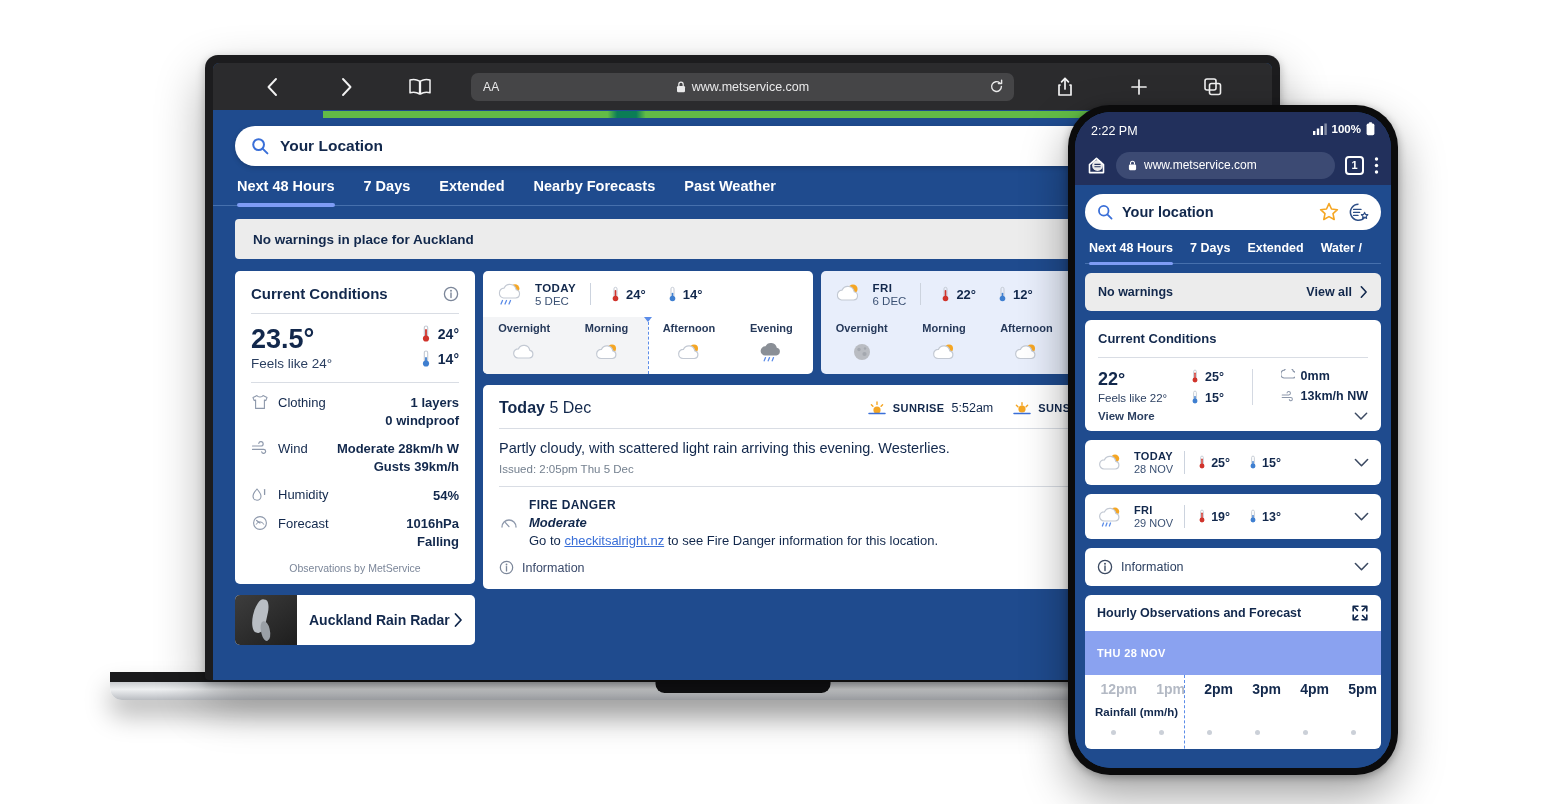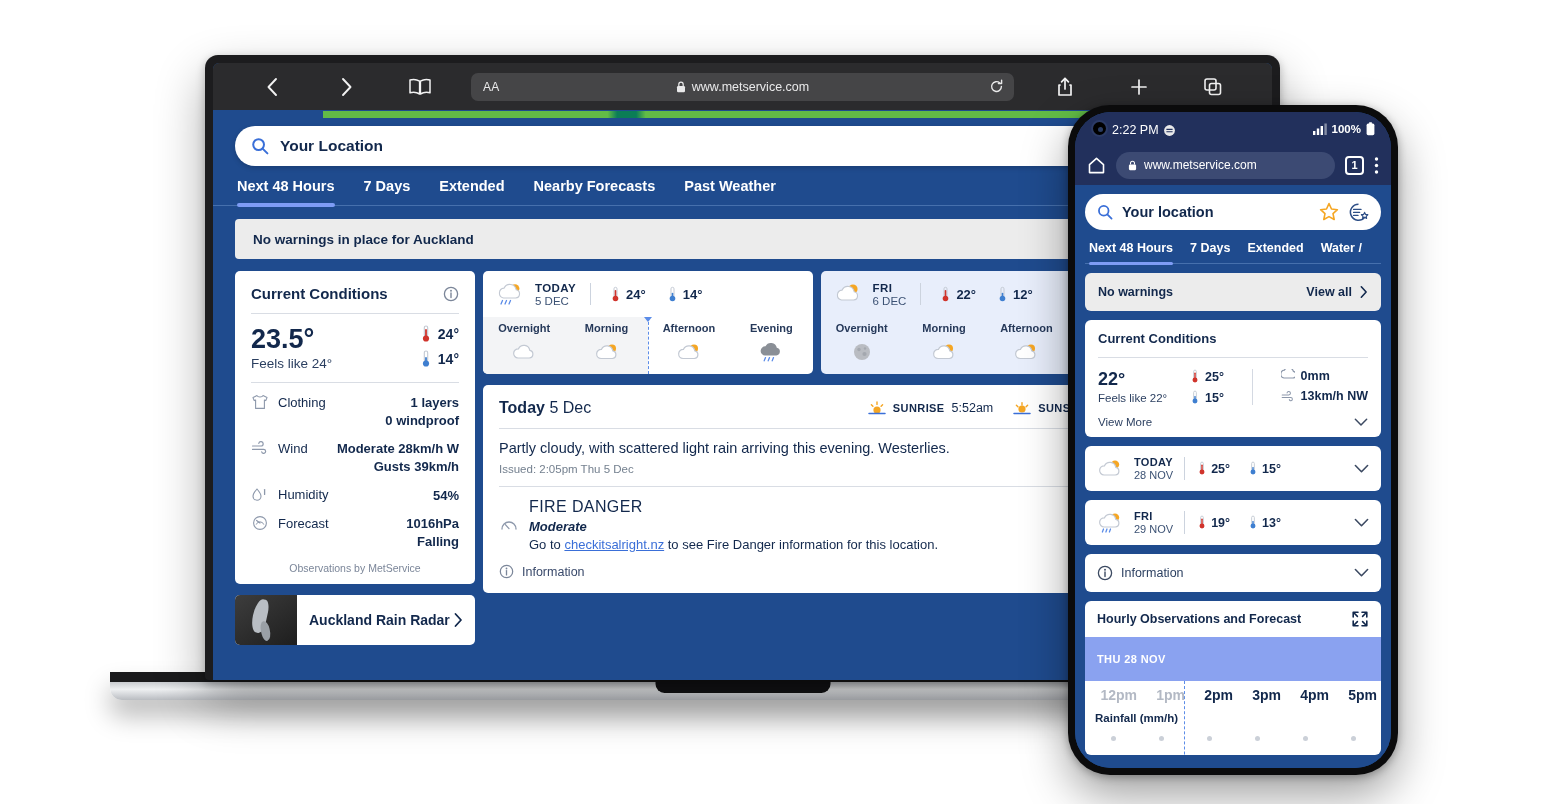--- a/index.html
+++ b/index.html
@@ -142,21 +142,21 @@
   .todaycard { margin-top: 11px; padding: 14px 16px; }
   .td-head { display: flex; align-items: center; justify-content: space-between; }
   .td-title { font-size: 16px; color: #12284c; }
   .td-title b { font-weight: 700; }
   .td-sun { display: flex; gap: 20px; align-items: center; }
   .td-s { display: flex; align-items: center; gap: 7px; font-size: 12.5px; color: #12284c; }
   .td-s b { font-size: 11px; letter-spacing: .4px; }
   .td-fc { font-size: 14.5px; color: #12284c; }
   .td-issued { font-size: 11.5px; color: #74808f; margin-top: 7px; }
   .fire { display: flex; gap: 10px; }
-  .fire-t { font-size: 16px; font-weight: 400; color: #12284c; letter-spacing:.4px;}
+  .fire-t { font-size: 12px; font-weight: 700; color: #12284c; letter-spacing:.4px;}
   .fire-m { font-size: 13px; font-weight: 700; color: #12284c; margin-top: 3px; font-style: italic;}
   .fire-d { font-size: 13px; color: #12284c; margin-top: 3px;}
   .fire-d a { color: #3a6fd8; }
   .info-row { display:flex; align-items:center; justify-content: space-between; margin-top: 12px; }
   .info-l { display: flex; align-items: center; gap: 8px; font-size: 12.5px; color: #39496a;}
 
   
   .promo { height: 330px; border-radius: 5px; overflow: hidden; position: relative;
     background: linear-gradient(180deg,#8fb7d6 0%,#6d9ab8 18%,#4e7a4a 40%,#6f9a55 70%,#4d7540 100%);
     filter: blur(.6px);
@@ -177,21 +177,21 @@
   .ph-body {
     position: absolute; inset: 0; background: #0b0b0c; border-radius: 42px;
     box-shadow: 0 20px 46px rgba(0,0,0,.38), 0 2px 8px rgba(0,0,0,.3);
     padding: 7px;
   }
   .ph-screen { position: absolute; inset: 7px; background: #1f4b8e; border-radius: 36px; overflow: hidden; }
   .ph-status {
     height: 33px; background: #22305c; display: flex; align-items: center;
     padding: 0 16px; color: #fff; font-size: 12.5px; justify-content: space-between;
   }
-  .ph-st-l { display: flex; align-items: flex-end; gap: 4px; }
+  .ph-st-l { display: flex; align-items: flex-start; gap: 21px; flex-direction: column; }
   .ph-st-r { display: flex; align-items: center; gap: 5px; font-size: 11.5px; font-weight: 700;}
   .ph-cam { width: 17px; height: 17px; border-radius: 50%; background: #000; border: 2px solid #2c3b66; position: relative;}
   .ph-cam:after{ content:""; position:absolute; left:5px; top:5px; width:5px; height:5px; border-radius:50%; background:#2a3c63;}
   .ph-chrome { height: 40px; background: #22305c; display:flex; align-items:center; gap: 10px; padding: 0 12px;}
   .ph-omni { flex:1; height: 27px; background: #3c4a73; border-radius: 14px; display:flex; align-items:center; gap:7px; padding: 0 12px; color:#fff; font-size: 12px;}
   .ph-tabct { width: 19px; height: 19px; border: 2px solid #fff; border-radius: 4px; color:#fff; font-size: 11px; font-weight:700; display:flex; align-items:center; justify-content:center;}
   .ph-page { background: #1f4b8e; height: calc(100% - 73px); padding: 0 10px; overflow: hidden;}
   .ph-search { background:#fff; border-radius: 22px; height: 36px; display:flex; align-items:center; padding: 0 12px; gap: 9px; margin-top: 9px;}
   .ph-search .t { flex:1; font-size: 14.5px; font-weight:700; color:#12284c;}
   .ph-tabs { display:flex; gap: 17px; margin-top: 11px; border-bottom: 1px solid #4670ad; padding: 0 4px;}
@@ -202,21 +202,21 @@
   .ph-warn { background:#ececec; border-radius:6px; height: 38px; display:flex; align-items:center; justify-content: space-between; padding: 0 13px; margin-top: 9px; font-size: 12.5px; font-weight:700; color:#12284c;}
   .ph-viewall { display:flex; align-items:center; gap:7px; }
   .ph-cc { padding: 11px 13px 9px 13px;}
   .ph-cc-t { font-size: 13px; font-weight:700; color:#12284c;}
   .ph-cc-grid { display:flex; align-items: flex-start; justify-content: space-between;}
   .ph-big { font-size: 18px; font-weight:700; color:#12284c;}
   .ph-feels { font-size: 11.5px; color:#2b3f60; margin-top:2px;}
   .ph-mid { display:flex; flex-direction:column; gap:6px;}
   .ph-r { display:flex; align-items:center; gap:6px; font-size: 12.5px; font-weight:700; color:#12284c;}
   .ph-vsep { width:1px; background:#d4d9e2; align-self:stretch; margin: 0 4px;}
-  .ph-more { display:flex; align-items:center; justify-content:space-between; font-size: 11.5px; color:#2b3f60; margin-top: 11px;}
+  .ph-more { display:flex; align-items:center; justify-content:space-between; font-size: 11.5px; color:#2b3f60; margin-top: 5px; font-weight: bold;}
   .ph-day { display:flex; align-items:center; padding: 10px 12px; gap: 9px;}
   .ph-day .n { font-size: 11px; font-weight:700; color:#12284c; letter-spacing:.3px;}
   .ph-day .d { font-size: 11px; color:#3c5274; margin-top:1px;}
   .ph-day .sep { width:1px; align-self:stretch; background:#ccd3de; margin: 1px 4px 1px 2px;}
   .ph-day .tt { display:flex; align-items:center; gap:5px; font-size:12.5px; font-weight:700; color:#12284c; margin-right: 10px;}
   .ph-info { display:flex; align-items:center; justify-content:space-between; padding: 11px 12px; }
   .ph-info-l { display:flex; align-items:center; gap:8px; font-size: 12.5px; color:#2b3f60;}
   .ph-hourly-head { display:flex; align-items:center; justify-content: space-between; padding: 9px 12px; }
   .ph-hh-t { font-size: 12.5px; font-weight:700; color:#12284c;}
   .ph-daystrip { background:#8aa2f0; color:#fff; font-size: 11px; font-weight:700; padding: 16px 12px; letter-spacing:.4px;}

